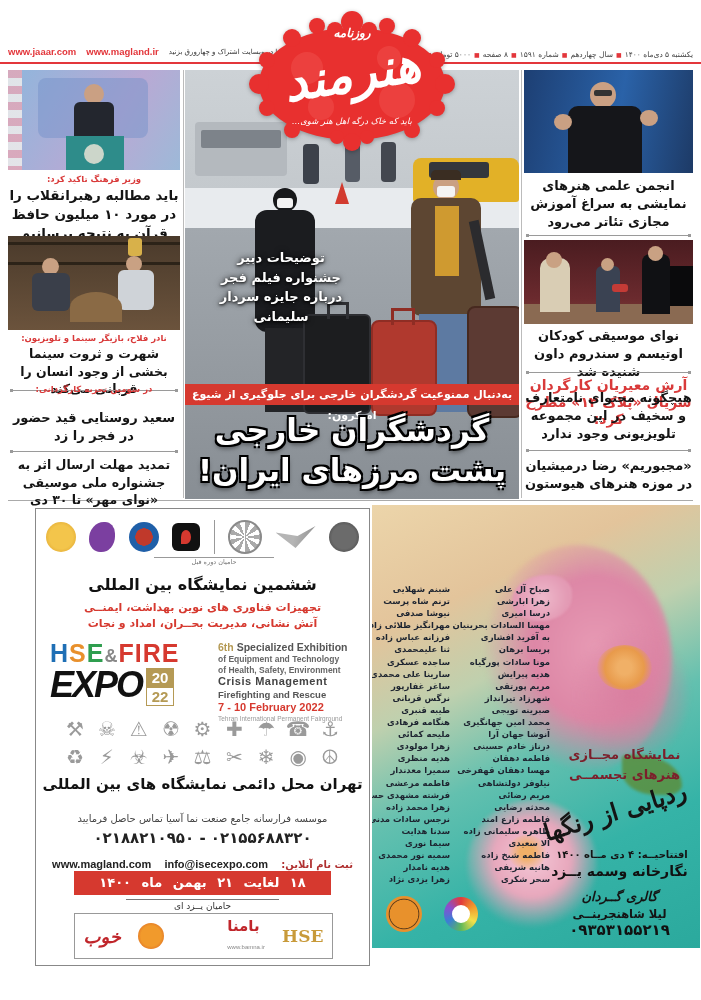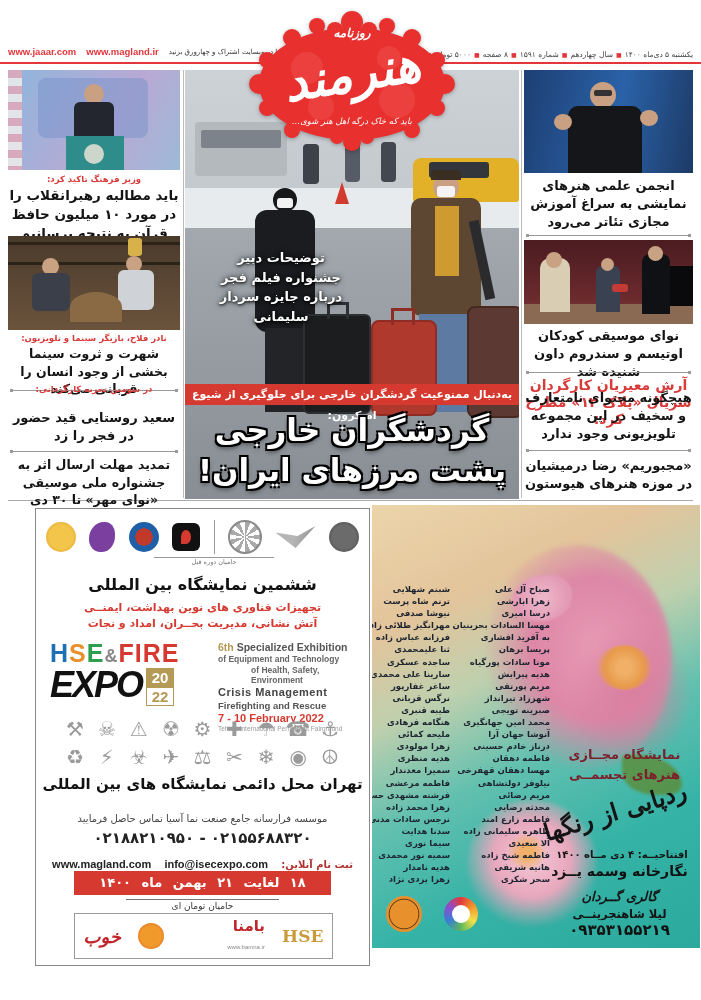--- a/index.html
+++ b/index.html
@@ -201,21 +201,21 @@
         <span style="font-weight:900;font-size:36px;color:#111;letter-spacing:-2px;line-height:0.95;font-style:italic;">EXPO</span>
         <span style="margin-left:4px;display:inline-flex;flex-direction:column;width:28px;">
           <span style="background:#b59a55;color:#fff;font-weight:bold;font-size:15px;text-align:center;line-height:19px;">20</span>
           <span style="background:#fff;color:#b59a55;border:1px solid #b59a55;font-weight:bold;font-size:15px;text-align:center;line-height:17px;">22</span>
         </span>
       </div>
     </div>
     <div class="ab eng" style="left:182px;top:132px;width:145px;line-height:1.25;">
       <div style="font-size:10.5px;font-weight:bold;color:#555;"><span style="color:#b59a55;">6th</span> <span>Specialized Exhibition</span></div>
       <div style="font-size:8.5px;font-weight:bold;color:#666;">of Equipment and Technology</div>
-      <div style="font-size:8.5px;font-weight:bold;color:#666;margin-left:33px;">of Health, Safety, Environment</div>
+      <div style="font-size:8.5px;font-weight:bold;color:#666;">of Health, Safety, Environment</div>
       <div style="font-size:11px;font-weight:bold;color:#444;letter-spacing:.5px;">Crisis Management</div>
       <div style="font-size:9.5px;font-weight:bold;color:#555;">Firefighting and Rescue</div>
       <div style="font-size:11px;font-weight:bold;color:#d6392f;">7 - 10 February 2022</div>
       <div style="font-size:6.5px;color:#999;">Tehran International Permanent Fairground</div>
     </div>
 
     <div class="ab iconrow" style="left:24px;top:208px;width:285px;">
         <span>⚒</span>
         <span>☠</span>
         <span>⚠</span>
@@ -241,25 +241,25 @@
     <div class="ab rtl" style="left:0;top:266px;width:333px;text-align:center;font-weight:bold;font-size:15px;color:#111;">تهران محل دائمی نمایشگاه های بین المللی</div>
     <div class="ab rtl" style="left:0;top:304px;width:333px;text-align:center;font-size:10px;color:#444;">موسسه فرارسانه جامع صنعت نما آسیا تماس حاصل فرمایید</div>
     <div class="ab rtl" style="left:0;top:320px;width:333px;text-align:center;font-weight:bold;font-size:15px;color:#222;letter-spacing:4px;">۰۲۱۵۵۶۸۸۳۲۰  -  ۰۲۱۸۸۲۱۰۹۵۰</div>
     <div class="ab" style="left:0;top:344px;width:333px;text-align:center;">
       <span class="eng" style="font-weight:bold;font-size:11px;color:#222;">www.magland.com</span>
       <span class="eng" style="font-weight:bold;font-size:11px;color:#222;margin:0 8px;">info@isecexpo.com</span>
       <span class="rtl" style="font-weight:bold;font-size:10px;color:#b03030;">ثبت نام آنلاین:</span>
     </div>
     <div class="ab rtl" style="left:38px;top:362px;width:257px;height:24px;background:#d6392f;color:#fff;font-weight:bold;font-size:13px;line-height:24px;text-align:center;word-spacing:6px;">۱۸ لغایت ۲۱ بهمن ماه ۱۴۰۰</div>
 
-    <div class="ab rtl" style="left:90px;top:390px;width:153px;text-align:center;font-size:9px;color:#333;border-top:1px solid #777;padding-top:1px;">حامیان تومان ای</div>
+    <div class="ab rtl" style="left:90px;top:390px;width:153px;text-align:center;font-size:9px;color:#333;border-top:1px solid #777;padding-top:1px;">حامیان یــزد ای</div>
     <div class="ab" style="left:38px;top:404px;width:257px;height:44px;border:1px solid #999;display:flex;align-items:center;justify-content:space-around;">
       <span class="rtl" style="color:#c0262b;font-weight:bold;font-size:18px;font-style:italic;text-align:center;">خوب</span>
       <span style="width:26px;height:26px;border-radius:50%;background:radial-gradient(circle,#f19a2c 55%,#d4541f);display:inline-block;"></span>
-      <span style="text-align:right;margin-left:46px;">
+      <span style="text-align:left;margin-left:46px;">
         <span class="rtl" style="color:#c0262b;font-weight:bold;font-size:15px;display:block;line-height:1;">بامنا</span>
         <span class="eng" style="font-size:6px;color:#888;">www.bamna.ir</span>
       </span>
       <span class="eng" style="color:#c89a3a;font-weight:bold;font-size:17px;font-family:'DejaVu Serif',serif;">HSE</span>
     </div>
   </div>
 
   <div class="ab" style="left:372px;top:505px;width:328px;height:443px;overflow:hidden;background:linear-gradient(155deg,#ecd5aa 0%,#e3c49b 22%,#bfd0ae 38%,#63c0af 55%,#35b3a7 75%,#2ba99d 100%);">
 
     <div class="ab" style="left:110px;top:40px;width:190px;height:230px;background:radial-gradient(ellipse at 60% 45%,#e79ab4 0%,#dd87a6 40%,rgba(221,135,166,0) 70%);border-radius:50%;filter:blur(2px);"></div>

